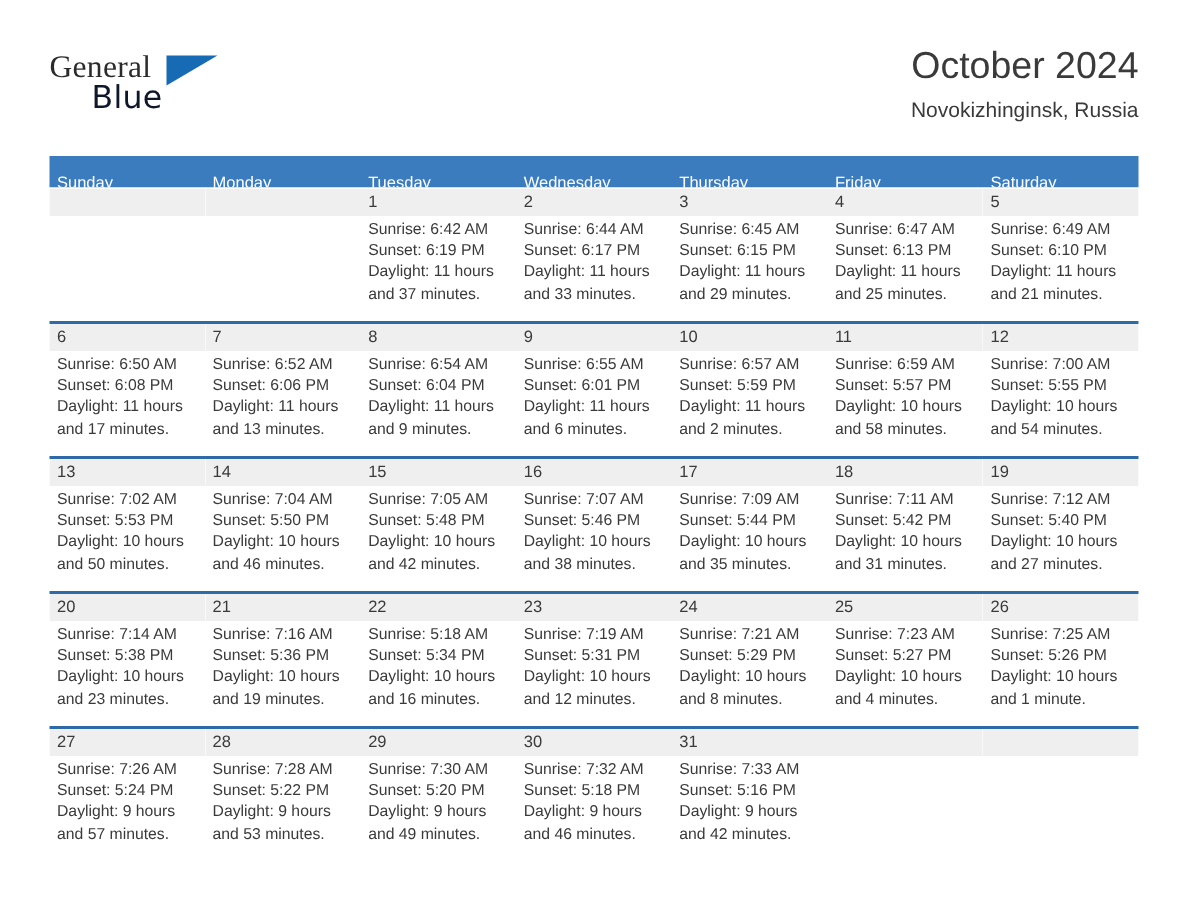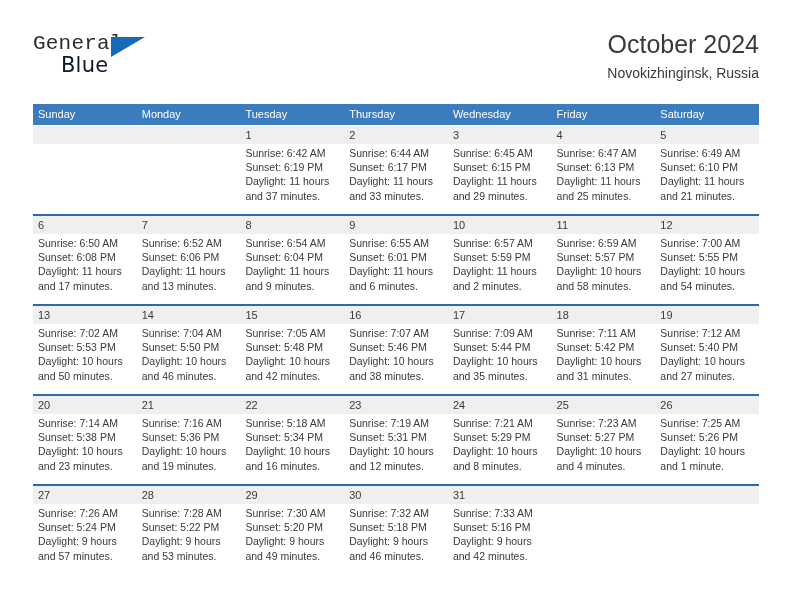--- a/index.html
+++ b/index.html
@@ -36,21 +36,21 @@
     width: 130px;
     height: 54px;
   }
   .brand-general {
     position: absolute;
     left: 0;
     top: 0;
     font-size: 21px;
     letter-spacing: 0.2px;
     color: #2b2b2b;
-    font-family: Liberation Mono, monospace;
+    font-family: Liberation Serif, serif;
     font-weight: 400;
     line-height: 24px;
   }
   .brand-blue {
     position: absolute;
     left: 28px;
     top: 21px;
     font-size: 21px;
     letter-spacing: 0.2px;
     color: #0f172a;
@@ -107,20 +107,21 @@
   .weekday {
     flex: 1 1 0;
     box-sizing: border-box;
     padding-left: 5px;
     font-size: 11px;
     line-height: 21px;
     color: #ffffff;
     font-weight: 400;
     overflow: hidden;
     white-space: nowrap;
+    margin-top: 8px;
   }
 
   .week {
     display: flex;
     width: 100%;
     border-top: 2px solid #2f6aa8;
     box-sizing: border-box;
   }
   .week:first-of-type {
     border-top: 1px solid #ffffff;
@@ -177,22 +178,22 @@
     </div>
 
   </div>
 
   <div class="calendar">
 
     <div class="weekdays">
       <div class="weekday">Sunday</div>
       <div class="weekday">Monday</div>
       <div class="weekday">Tuesday</div>
+      <div class="weekday">Wednesday</div>
       <div class="weekday">Thursday</div>
-      <div class="weekday">Wednesday</div>
       <div class="weekday">Friday</div>
       <div class="weekday">Saturday</div>
     </div>
 
     <div id="weeks-container">
         <div class="week">
           <div class="daycell empty">
             <span class="datenum"></span>
           </div>
           <div class="daycell empty">

